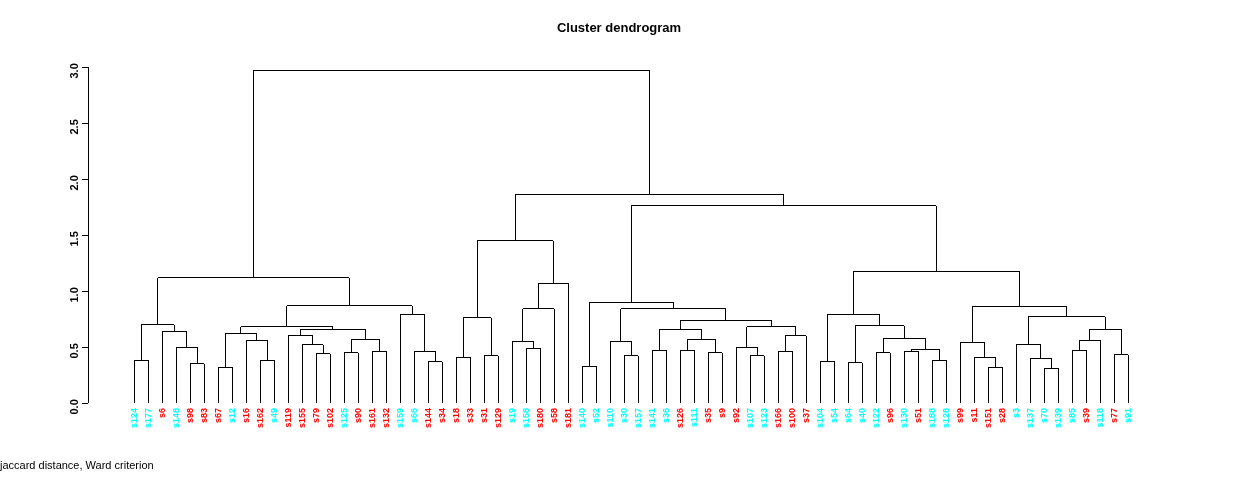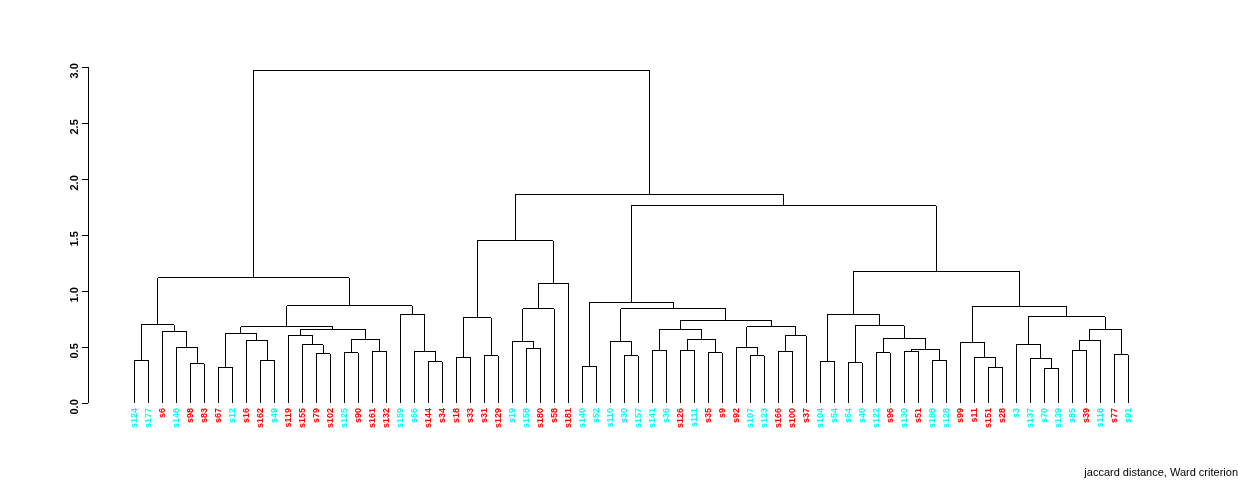--- a/index.html
+++ b/index.html
@@ -1,28 +1,29 @@
 <!DOCTYPE html>
 <html><head>
 <meta charset="utf-8">
 <style>
   html,body{margin:0;padding:0;background:#ffffff;}
   #figure{position:relative;width:1238px;height:500px;background:#ffffff;overflow:hidden;
           font-family:"Liberation Sans", sans-serif;}
   #chart-title{position:absolute;top:20px;left:0;width:1238px;text-align:center;
                font-size:13px;font-weight:bold;color:#000;}
-  #chart-footer{position:absolute;top:459px;left:0;width:1238px;text-align:right;
-                font-size:11px;color:#000;margin-top:7px;}
+  #chart-footer{position:absolute;top:459px;left:0;width:1238px;text-align:left;
+                font-size:11px;color:#000;}
   svg{position:absolute;top:0;left:0;}
   svg text{font-family:"Liberation Sans", sans-serif;}
 </style>
 </head>
 <body>
 
 <div id="figure">
+  <div id="chart-title">Cluster dendrogram</div>
   <svg id="plot" width="1238" height="500" viewBox="0 0 1238 500">
       <line x1="88" y1="403" x2="88" y2="67" stroke="#000000" stroke-width="1" shape-rendering="crispEdges"></line>
       <line x1="82" y1="403" x2="88" y2="403" stroke="#000000" stroke-width="1" shape-rendering="crispEdges"></line>
       <text x="78" y="406.85" font-size="11" fill="#000" text-anchor="middle" font-weight="bold" transform="rotate(-90 78 406.85)">0.0</text>
       <line x1="82" y1="347" x2="88" y2="347" stroke="#000000" stroke-width="1" shape-rendering="crispEdges"></line>
       <text x="78" y="350.85" font-size="11" fill="#000" text-anchor="middle" font-weight="bold" transform="rotate(-90 78 350.85)">0.5</text>
       <line x1="82" y1="291" x2="88" y2="291" stroke="#000000" stroke-width="1" shape-rendering="crispEdges"></line>
       <text x="78" y="294.85" font-size="11" fill="#000" text-anchor="middle" font-weight="bold" transform="rotate(-90 78 294.85)">1.0</text>
       <line x1="82" y1="235" x2="88" y2="235" stroke="#000000" stroke-width="1" shape-rendering="crispEdges"></line>
       <text x="78" y="238.85" font-size="11" fill="#000" text-anchor="middle" font-weight="bold" transform="rotate(-90 78 238.85)">1.5</text>

